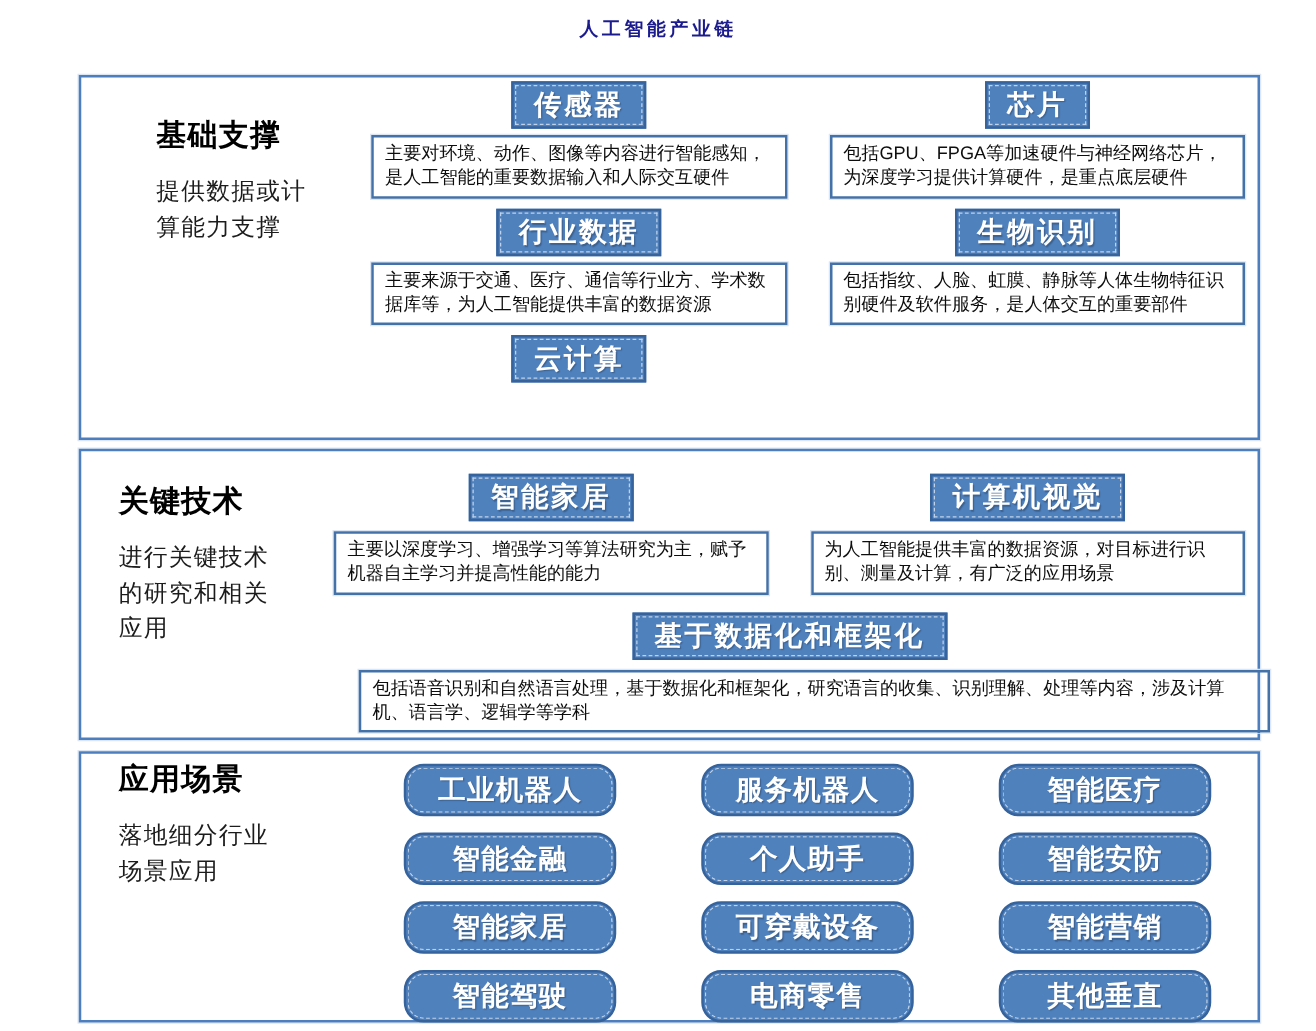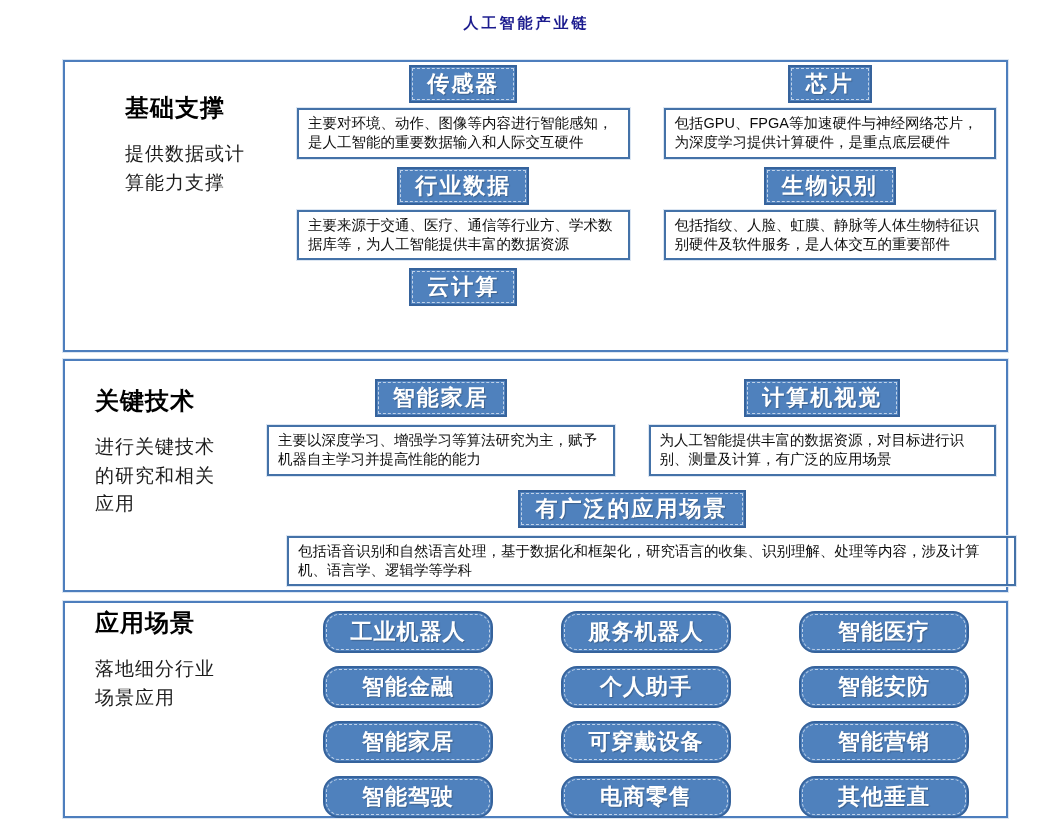--- a/index.html
+++ b/index.html
@@ -108,21 +108,21 @@
         <div class="group">
           <span class="badge">智能家居</span>
           <div class="desc">主要以深度学习、增强学习等算法研究为主，赋予机器自主学习并提高性能的能力</div>
         </div>
         <div class="group">
           <span class="badge">计算机视觉</span>
           <div class="desc">为人工智能提供丰富的数据资源，对目标进行识别、测量及计算，有广泛的应用场景</div>
         </div>
       </div>
       <div class="wide-group">
-        <span class="badge">有广泛的应用场景</span>
+        <span class="badge">基于数据化和框架化</span>
         <div class="desc">包括语音识别和自然语言处理，基于数据化和框架化，研究语言的收集、识别理解、处理等内容，涉及计算机、语言学、逻辑学等学科</div>
       </div>
     </div>
   </div>
 </div>
 
 <div class="section" id="s3">
   <div class="section-inner">
     <div class="label-col">
       <div class="label-title">应用场景</div>

